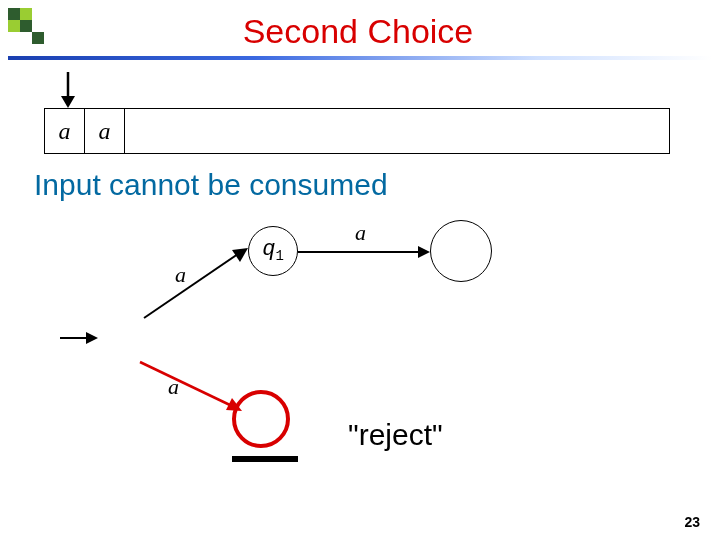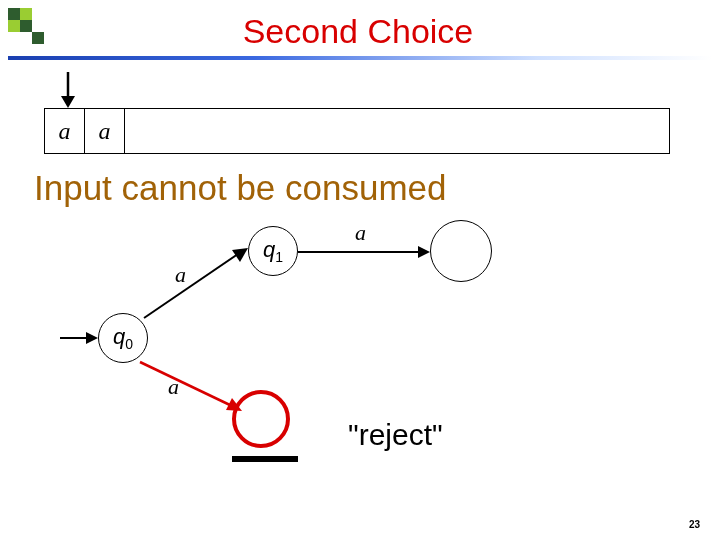--- a/index.html
+++ b/index.html
@@ -71,41 +71,41 @@
   .cell:last-child { border-right: none; flex: 1; }
   .head-arrow {
     position: absolute;
     top: 72px;
     left: 58px;
   }
   .subtitle {
     position: absolute;
     top: 168px;
     left: 34px;
-    font-size: 35px;
-    color: #a16207;
+    font-size: 30px;
+    color: #0369a1;
   }
   .diagram {
     position: absolute;
     top: 210px;
     left: 80px;
     width: 520px;
     height: 230px;
   }
   .state {
     position: absolute;
     width: 50px;
     height: 50px;
     border: 1.5px solid #000;
     border-radius: 50%;
     background: #fff;
     display: flex;
     align-items: center;
     justify-content: center;
-    font-family: Liberation Sans, sans-serif;
+    font-family: Liberation Mono, monospace;
     font-style: italic;
     font-size: 22px;
   }
   .state sub { font-size: 14px; font-style: normal; vertical-align: sub; }
   .accept-outer {
     position: absolute;
     width: 62px;
     height: 62px;
     border: 1.5px solid #000;
     border-radius: 50%;
@@ -134,21 +134,21 @@
     position: absolute;
     width: 66px;
     height: 6px;
     background: #000;
   }
   .pagenum {
     position: absolute;
     bottom: 10px;
     right: 20px;
     font-family: Arial, sans-serif;
-    font-size: 10px;
+    font-size: 14px;
     font-weight: bold;
   }
   svg.arrow { position: absolute; overflow: visible; }
 </style>
 </head>
 <body>
 
 <div class="slide">
 
   <div class="corner-deco">
@@ -175,23 +175,20 @@
 
   <div class="subtitle">Input cannot be consumed</div>
 
   <div class="diagram">
 
     <svg class="arrow" style="top:118px;left:-20px" width="40" height="20">
       <line x1="0" y1="10" x2="28" y2="10" stroke="#000" stroke-width="2"></line>
       <polygon points="38,10 26,4 26,16" fill="#000"></polygon>
     </svg>
 
-    <div class="state" style="top:103px;left:18px">
-      <span><i>q</i><sub>0</sub></span>
-    </div>
 
     <div class="state" style="top:16px;left:168px">
       <span><i>q</i><sub>1</sub></span>
     </div>
 
     <div class="accept-outer" style="top:10px;left:350px"></div>
 
 
     <div class="marker" style="top:180px;left:152px"></div>
 

